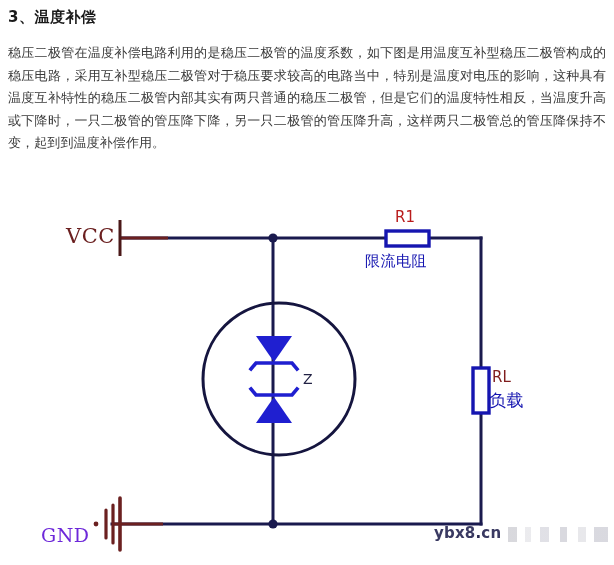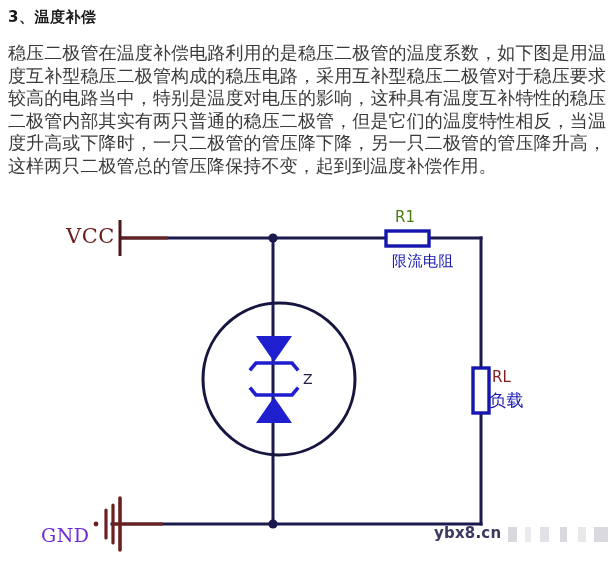--- a/index.html
+++ b/index.html
@@ -29,21 +29,21 @@
     font-size: 15px;
     font-weight: bold;
     color: #1a1a1a;
     margin: 6px 8px 0 8px;
     letter-spacing: 0.5px;
     line-height: 22px;
   }
 
   .body-text {
     margin: 14px 8px 0 8px;
-    font-size: 18px;
+    font-size: 13px;
     line-height: 22.6px;
     color: #3a3a3a;
     text-align: justify;
     letter-spacing: 0.1px;
   }
 
   #schematic {
     position: absolute;
     left: 0;
     top: 180px;
@@ -73,30 +73,30 @@
     color: #6d28d9;
     left: 41px;
     top: 334px;
     letter-spacing: 0.5px;
     margin-top: 12px;
   }
 
   .lbl-r1 {
     font-family: "DejaVu Sans", "Liberation Sans", sans-serif;
     font-size: 15px;
-    color: #4d7c0f;
+    color: #b91c1c;
     left: 395px;
     top: 30px;
   }
 
   .lbl-xianliu {
     font-family: "DejaVu Sans", "Liberation Sans", sans-serif;
     font-size: 15px;
     color: #1515b0;
-    left: 392px;
+    left: 365px;
     top: 74px;
     letter-spacing: 0.5px;
   }
 
   .lbl-z {
     font-family: "DejaVu Sans", "Liberation Sans", sans-serif;
     font-size: 14px;
     color: #222244;
     left: 303px;
     top: 192px;

